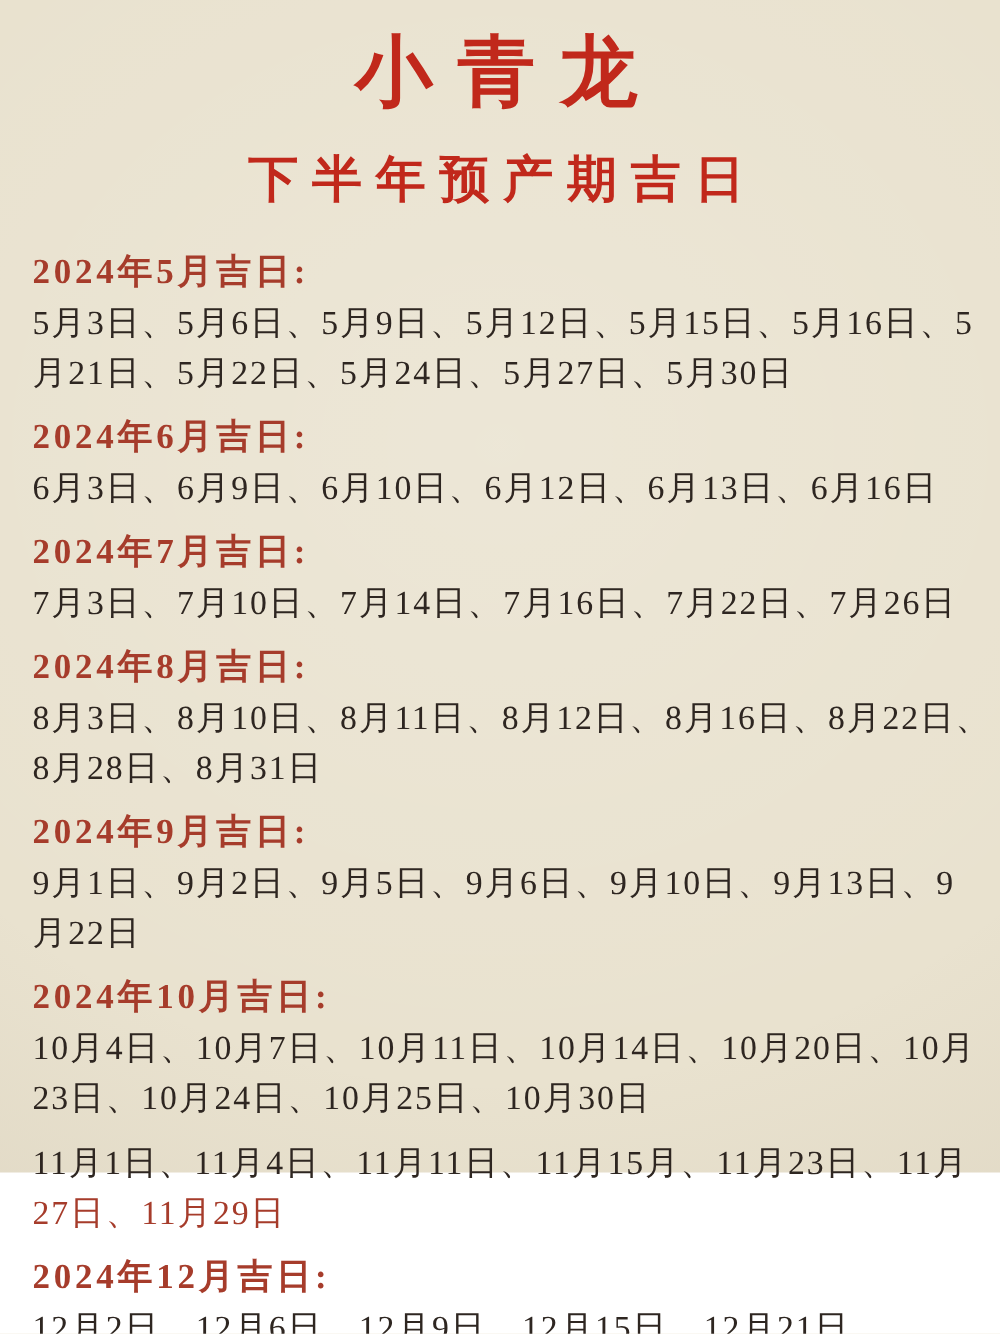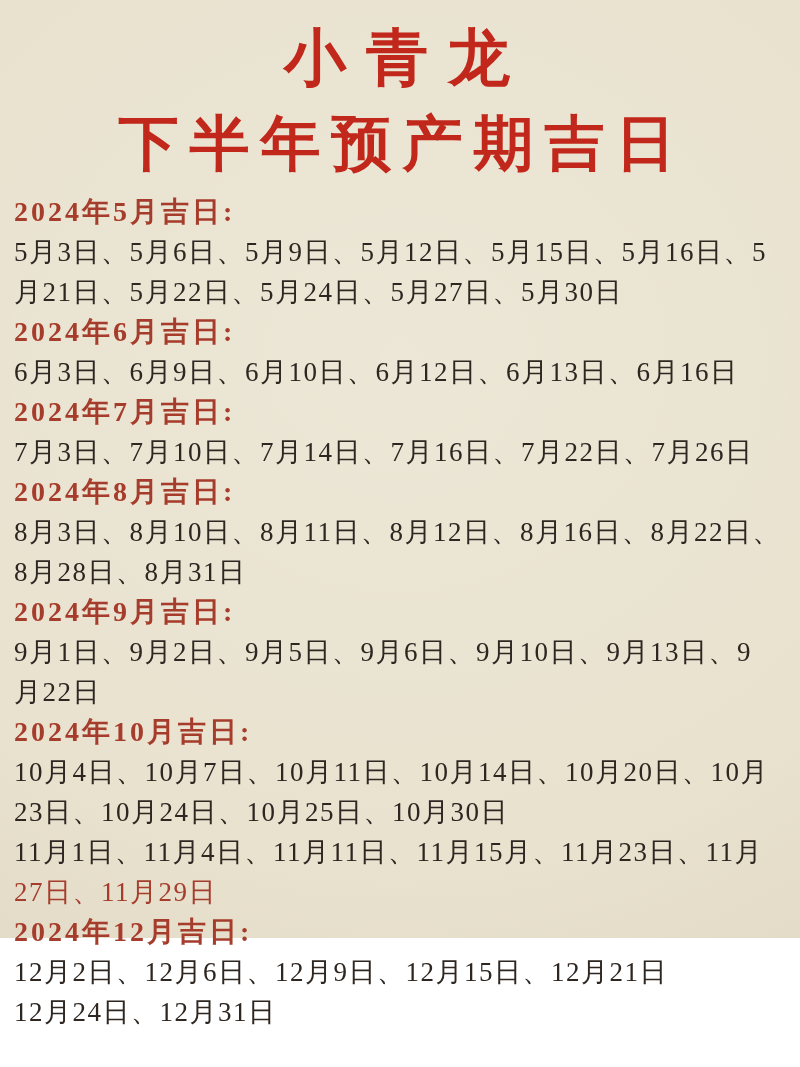--- a/index.html
+++ b/index.html
@@ -35,30 +35,30 @@
     color: var(--title-red);
     font-weight: bold;
   }
   .title-line1 {
     font-size: 62px;
     line-height: 88px;
     letter-spacing: 20px;
     text-indent: 20px; 
   }
   .title-line2 {
-    font-size: 60px;
+    font-size: 40px;
     line-height: 84px;
     letter-spacing: 11px;
     text-indent: 11px;
   }
   .sections {
     margin-top: 6px;
   }
   .month-section {
-    margin: 0;
+    margin: 12px;
   }
   .month-header {
     margin: 0;
     font-size: 28px;
     font-weight: bold;
     line-height: 40px;
     letter-spacing: 3px;
     color: var(--header-red);
   }
   .date-line {

